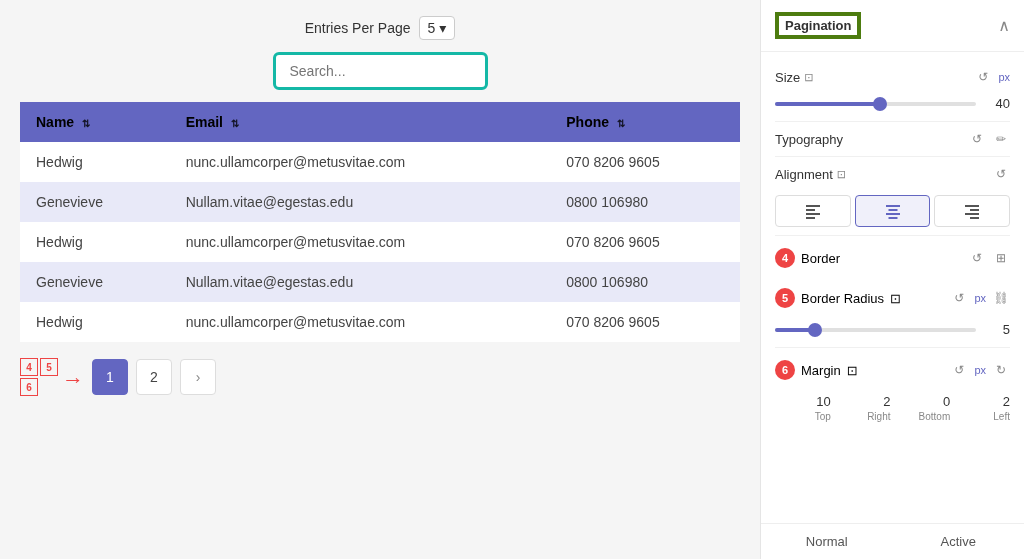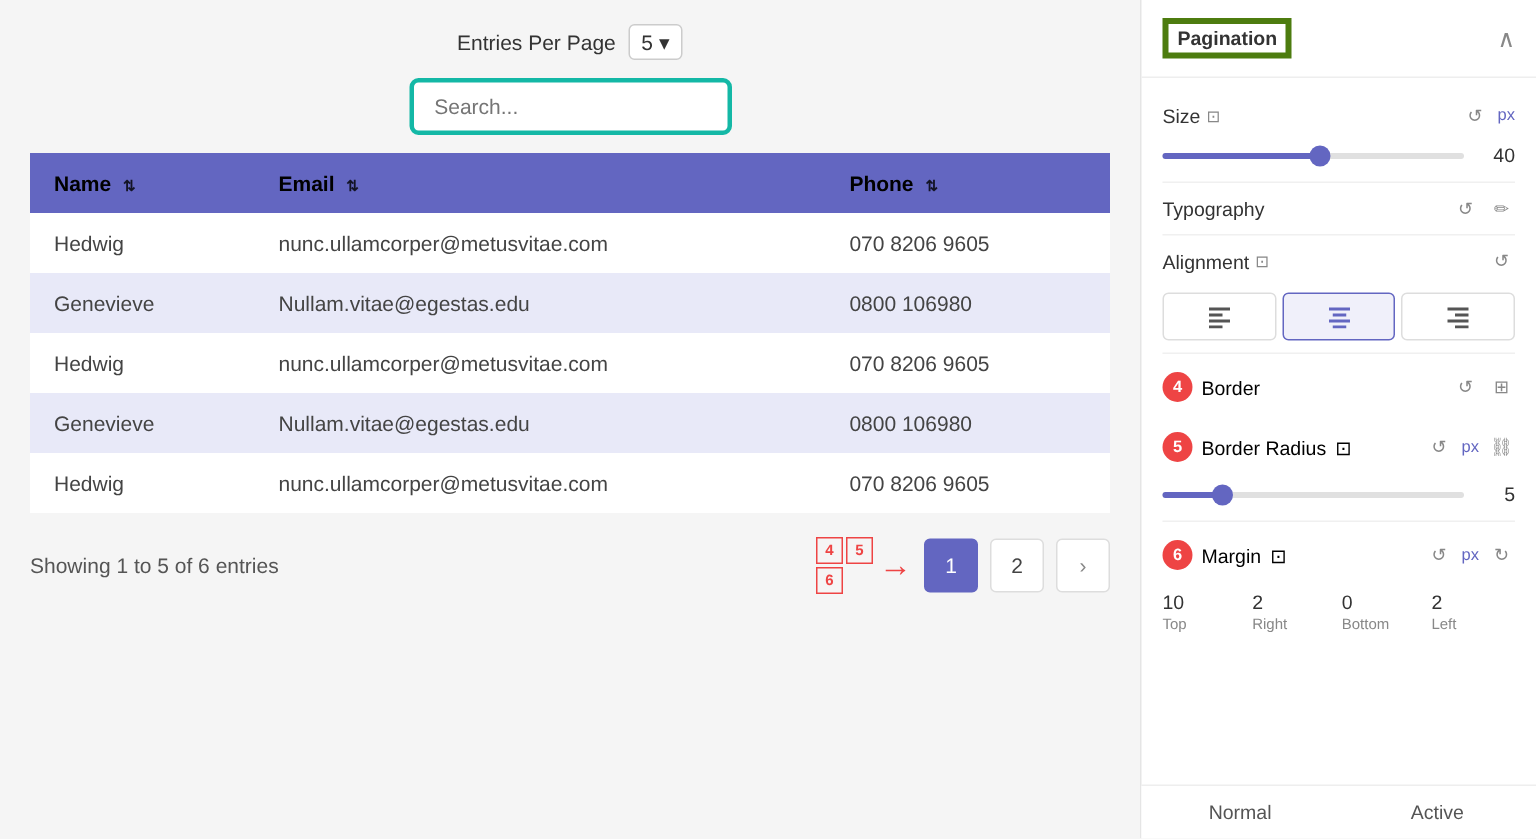--- a/index.html
+++ b/index.html
@@ -333,21 +333,21 @@
     .margin-values {
       display: grid;
       grid-template-columns: repeat(4, 1fr);
       gap: 4px;
       padding: 4px 0 6px 0;
     }
 
     .margin-cell {
       display: flex;
       flex-direction: column;
-      align-items: flex-start;
+      align-items: flex-end;
       gap: 2px;
     }
 
     .margin-val {
       font-size: 13px;
       color: #333;
       font-weight: 500;
     }
 
     .margin-lbl {
@@ -457,21 +457,20 @@
         </tr>
         <tr>
           <td>Hedwig</td>
           <td>nunc.ullamcorper@metusvitae.com</td>
           <td>070 8206 9605</td>
         </tr>
       </tbody>
   </table>
 
   <div class="bottom-bar">
-    <span class="showing-text">Showing 1 to 5 of 6 entries</span>
 
     <div class="pagination-area">
 
       <div class="annot-container">
         <div class="annot-stack">
           <div class="annotation-row">
             <div class="ann-box">4</div>
             <div class="ann-box">5</div>
           </div>
           <div class="annotation-row">

